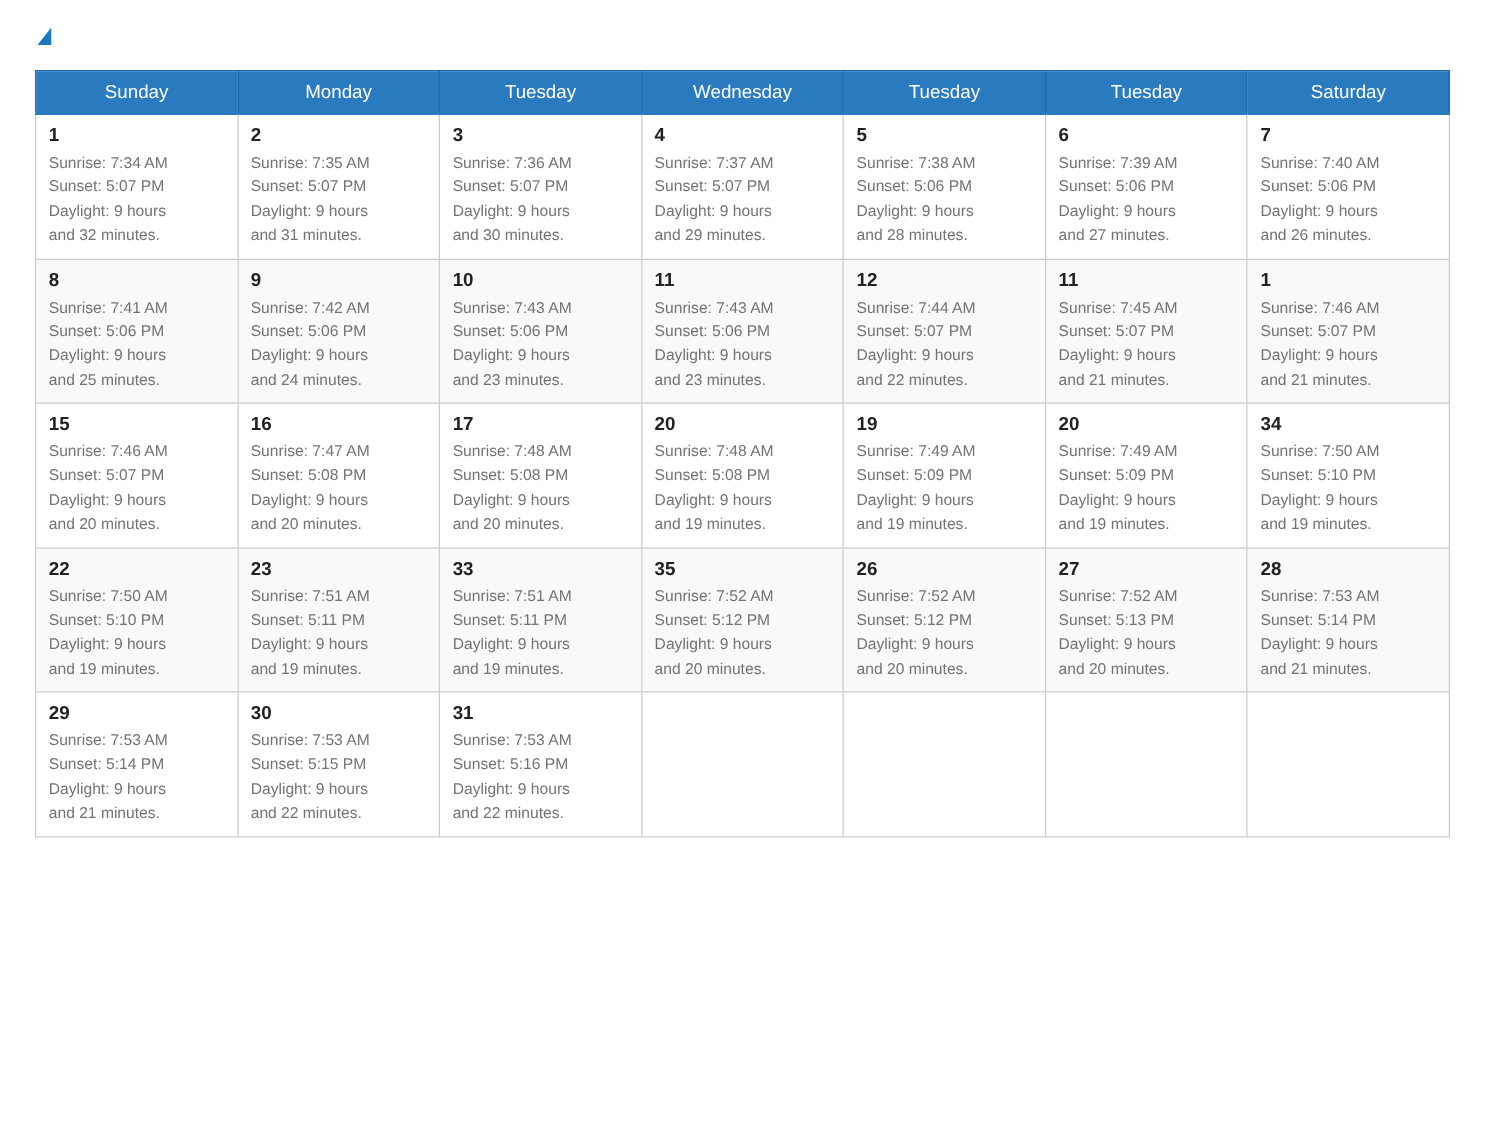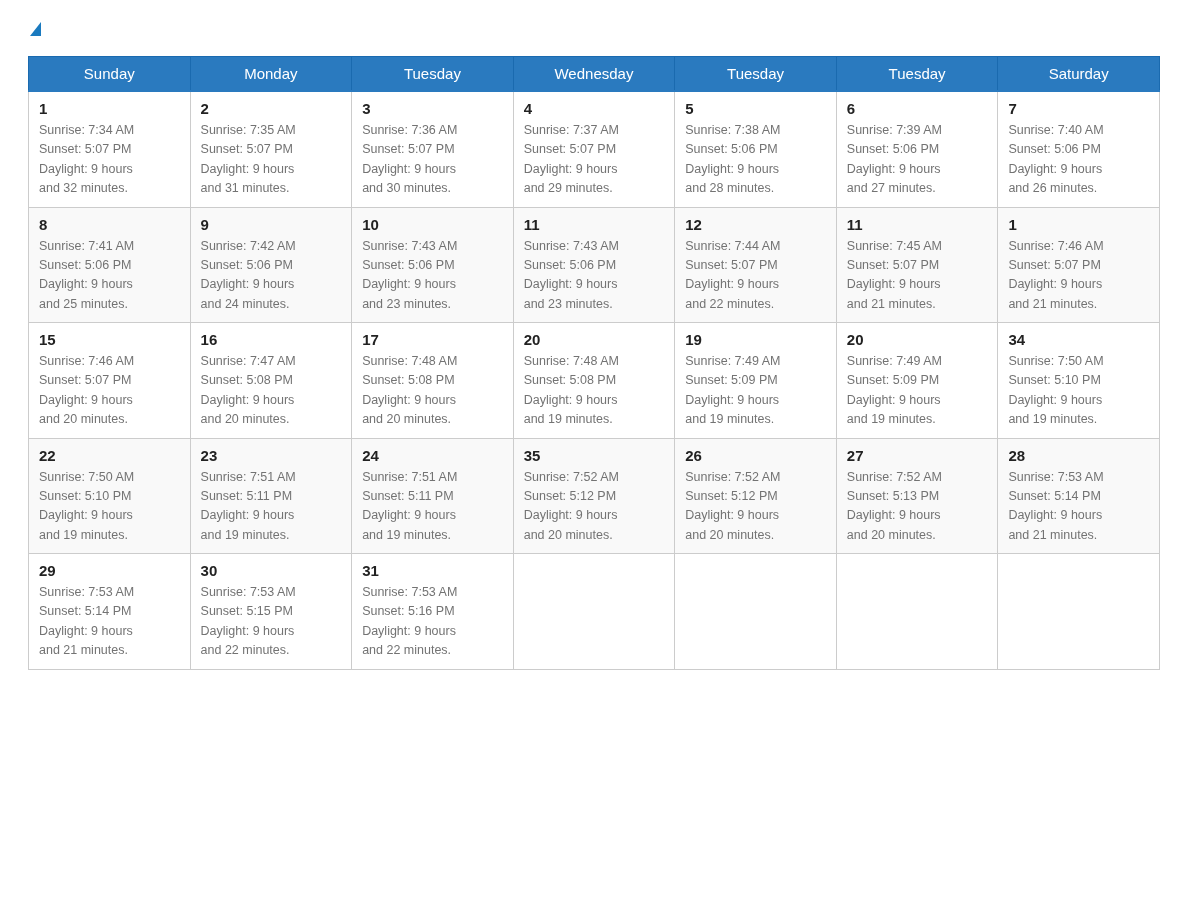--- a/index.html
+++ b/index.html
@@ -354,21 +354,21 @@
         <td>
         <span class="day-number">23</span>
         <div class="day-info">
           Sunrise: 7:51 AM<br>
           Sunset: 5:11 PM<br>
           Daylight: 9 hours<br>
           and 19 minutes.
         </div>
       </td>
         <td>
-        <span class="day-number">24</span>
+        <span class="day-number">33</span>
         <div class="day-info">
           Sunrise: 7:51 AM<br>
           Sunset: 5:11 PM<br>
           Daylight: 9 hours<br>
           and 19 minutes.
         </div>
       </td>
         <td>
         <span class="day-number">35</span>
         <div class="day-info">

